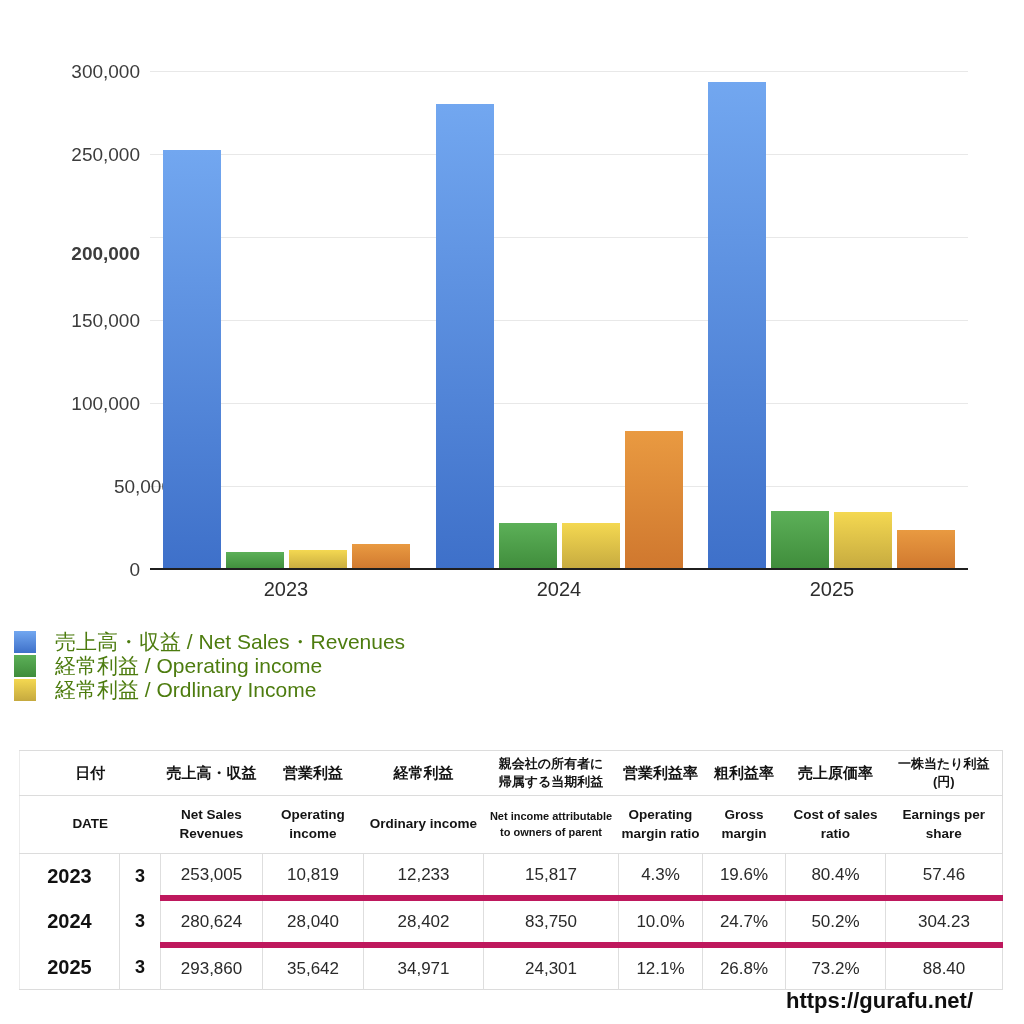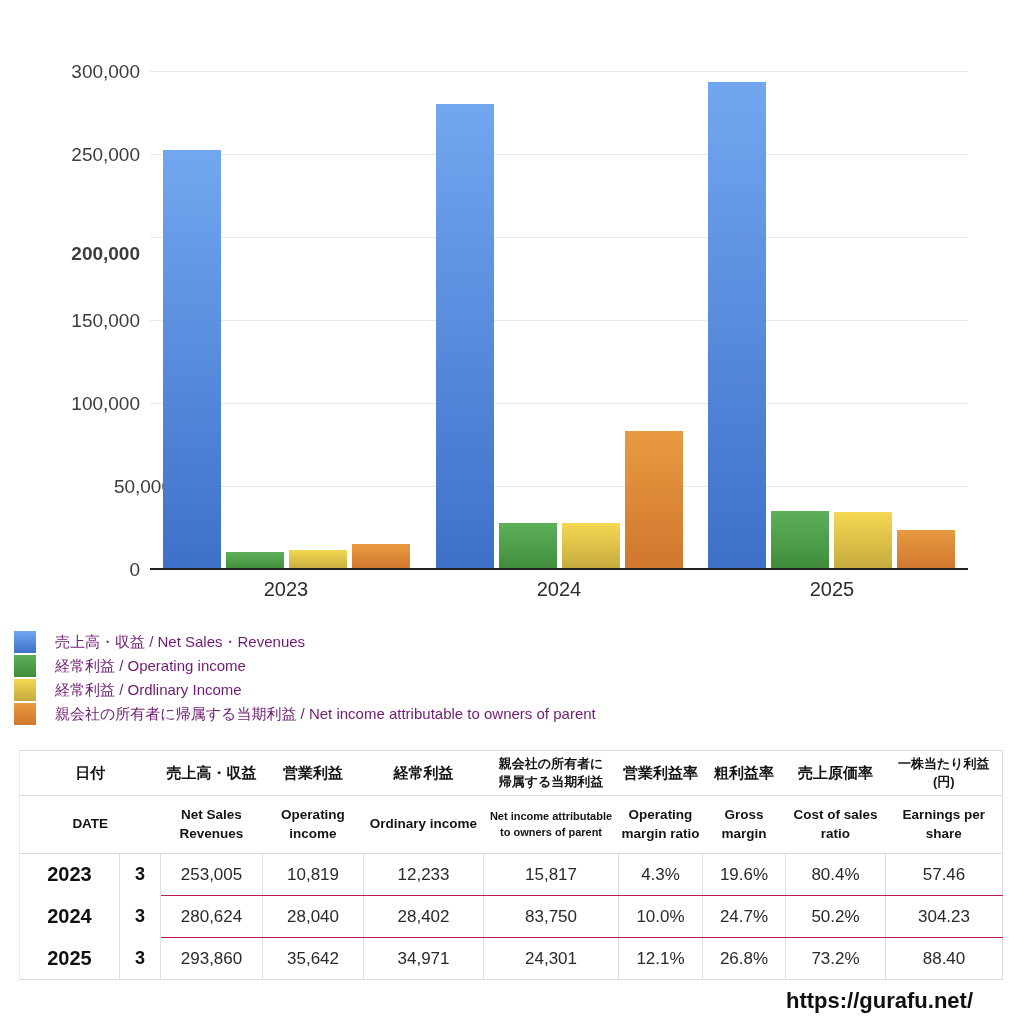--- a/index.html
+++ b/index.html
@@ -19,41 +19,41 @@
   .bar-group { position:absolute; bottom:0; display:flex; align-items:flex-end; gap:5px; z-index:2; }
   .bar { width:58px; }
   .xlabel {
     position:absolute; top:578px; width:120px; text-align:center;
     font-size:20px; color:#2d2d2d;
   }
   
   .legend { position:absolute; left:14px; top:630px; }
   .legend-item { display:flex; align-items:center; height:24px; }
   .legend-swatch { width:22px; height:22px; margin-right:19px; flex:none; }
-  .legend-label { font-size:15px; color:#701a75; white-space:nowrap; }
+  .legend-label { font-size:21px; color:#4d7c0f; white-space:nowrap; }
   
   table.dtable {
     position:absolute; left:19px; top:750px; width:983px;
     border-collapse:collapse; table-layout:fixed;
     border-top:1px solid #dcdcdc; border-bottom:1px solid #dcdcdc;
     border-left:1px solid #ececec; border-right:1px solid #dcdcdc;border-radius:17px;
   }
   .dtable th, .dtable td { padding:0 2px; text-align:center; vertical-align:middle; }
   .dtable tr.h1 th {
     height:44px; font-size:15px; font-weight:bold; color:#141414;
     border-bottom:1px solid #dcdcdc; white-space:pre-line; line-height:1.35;
   }
   .dtable tr.h1 th.sm { font-size:13px; }
   .dtable tr.h2 th {
     height:57px; font-size:13.5px; font-weight:bold; color:#141414;
     border-bottom:1px solid #dcdcdc; line-height:1.4;
   }
   .dtable tr.h2 th.sm2 { font-size:11px; }
   .dtable td { height:41px; font-size:17px; color:#2a2a2a; border-right:1px solid #dedede; }
-  .dtable td.val { border-bottom:1px solid #be185d; }
+  .dtable td.val { border-bottom:6px solid #be185d; }
   .dtable tr:last-child td.val { border-bottom:none; }
   .dtable td.year { font-size:20px; font-weight:bold; color:#111; }
   .dtable td.month { font-size:18px; font-weight:bold; color:#111; }
   
   .footer-url {
     position:absolute; top:988px; right:51px;
     font-size:22px; font-weight:bold; color:#0f0f0f;
   }
 </style>
 </head>
@@ -104,24 +104,20 @@
         <span class="legend-swatch" style="background: linear-gradient(rgb(114, 167, 240), rgb(62, 112, 201));"></span>
         <span class="legend-label">売上高・収益 / Net Sales・Revenues</span>
       </div>
       <div class="legend-item">
         <span class="legend-swatch" style="background: linear-gradient(rgb(92, 176, 88), rgb(63, 140, 59));"></span>
         <span class="legend-label">経常利益 / Operating income</span>
       </div>
       <div class="legend-item">
         <span class="legend-swatch" style="background: linear-gradient(rgb(244, 216, 81), rgb(197, 169, 63));"></span>
         <span class="legend-label">経常利益 / Ordlinary Income</span>
-      </div>
-      <div class="legend-item">
-        <span class="legend-swatch" style="background: linear-gradient(rgb(233, 154, 65), rgb(207, 119, 46));"></span>
-        <span class="legend-label">親会社の所有者に帰属する当期利益 / Net income attributable to owners of parent</span>
       </div>
     </div>
   <table class="dtable" id="dtable">
       <colgroup>
         <col style="width: 100px;">
         <col style="width: 41px;">
         <col style="width: 102px;">
         <col style="width: 101px;">
         <col style="width: 120px;">
         <col style="width: 135px;">

